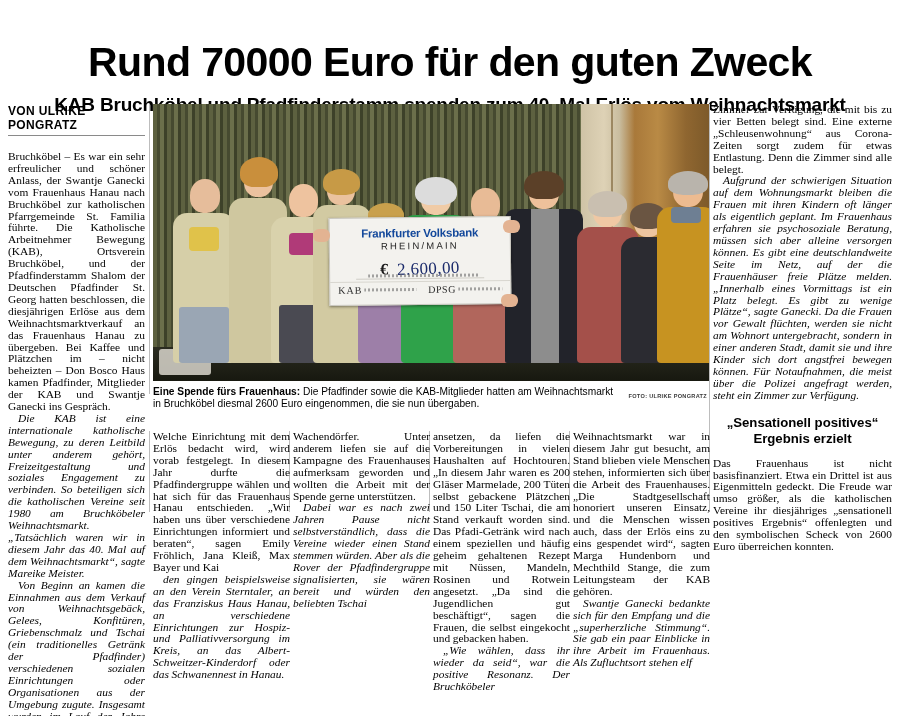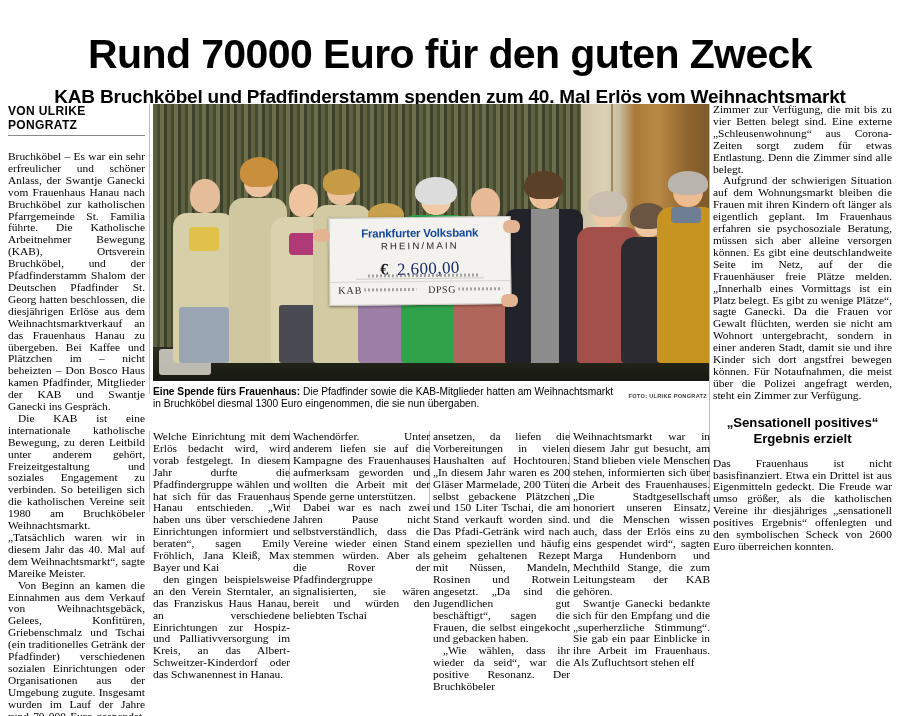--- a/index.html
+++ b/index.html
@@ -7,21 +7,21 @@
     width:900px;height:716px;
     background:#ffffff;
     font-family:"Liberation Serif", serif;
     color:#000000;
     overflow:hidden;
   }
   .page{
     position:relative;
     width:900px;height:516px;
     box-sizing:border-box;
-    padding:8px;
+    padding:16px;
   }
 
   
   .headline-zone{
     padding:14px 14px 0 14px;
   }
   .headline{
     font-family:"Liberation Sans", sans-serif;
     font-weight:700;
     font-size:41px;
@@ -94,21 +94,21 @@
   p.body{
     margin:0;
     font-size:11.4px;
     line-height:11.9px;
     text-align:justify;
     text-justify:inter-word;
     hyphens:auto;
     -webkit-hyphens:auto;
     word-spacing:-0.1px;
   }
-  p.body + p.body{ text-indent:10px; }
+  p.body + p.body{ text-indent:10px;font-style:italic; }
   p.body.lead{ text-indent:0; }
   .dateline{ font-weight:400; }
 
   .crosshead{
     font-family:"Liberation Sans", sans-serif;
     font-weight:700;
     font-size:13.2px;
     line-height:16px;
     text-align:center;
     margin:13px 0 11px 0;
@@ -370,21 +370,21 @@
             <div class="cheque-rule"></div>
             <div class="cheque-sub"></div>
             <div class="logo-kab">KAB</div>
             <div class="logo-dpsg">DPSG</div>
             <div class="scribble" style="left:34px;top:70px;width:52px;"></div>
             <div class="scribble" style="left:128px;top:70px;width:44px;"></div>
           </div>
         </div>
 
         <div class="caption">
-          <span class="credit">FOTO: ULRIKE PONGRATZ</span><b>Eine Spende fürs Frauenhaus:</b><span> Die Pfadfinder sowie die KAB-Mitglieder hatten am Weihnachtsmarkt in Bruchköbel diesmal 1300 Euro eingenommen, die sie nun übergaben.</span>
+          <span class="credit">FOTO: ULRIKE PONGRATZ</span><b>Eine Spende fürs Frauenhaus:</b><span> Die Pfadfinder sowie die KAB-Mitglieder hatten am Weihnachtsmarkt in Bruchköbel diesmal 2600 Euro eingenommen, die sie nun übergaben.</span>
         </div>
       </div>
 
       <div class="column c2 below-photo">
         <p class="body">Welche Einrichtung mit dem Erlös bedacht wird, wird vorab festgelegt. In diesem Jahr durfte die Pfadfindergruppe wählen und hat sich für das Frauenhaus Hanau entschieden. „Wir haben uns über verschiedene Einrichtungen informiert und beraten“, sagen Emily Fröhlich, Jana Kleiß, Max Bayer und Kai</p>
         <p class="body lead">den gingen beispielsweise an den Verein Sterntaler, an das Franziskus Haus Hanau, an verschiedene Einrichtungen zur Hospiz- und Palliativversorgung im Kreis, an das Albert-Schweitzer-Kinderdorf oder das Schwanennest in Hanau.</p>
       </div>
 
       <div class="column c3 below-photo">
         <p class="body lead">Wachendörfer. Unter anderem liefen sie auf die Kampagne des Frauenhauses aufmerksam geworden und wollten die Arbeit mit der Spende gerne unterstützen.</p>

